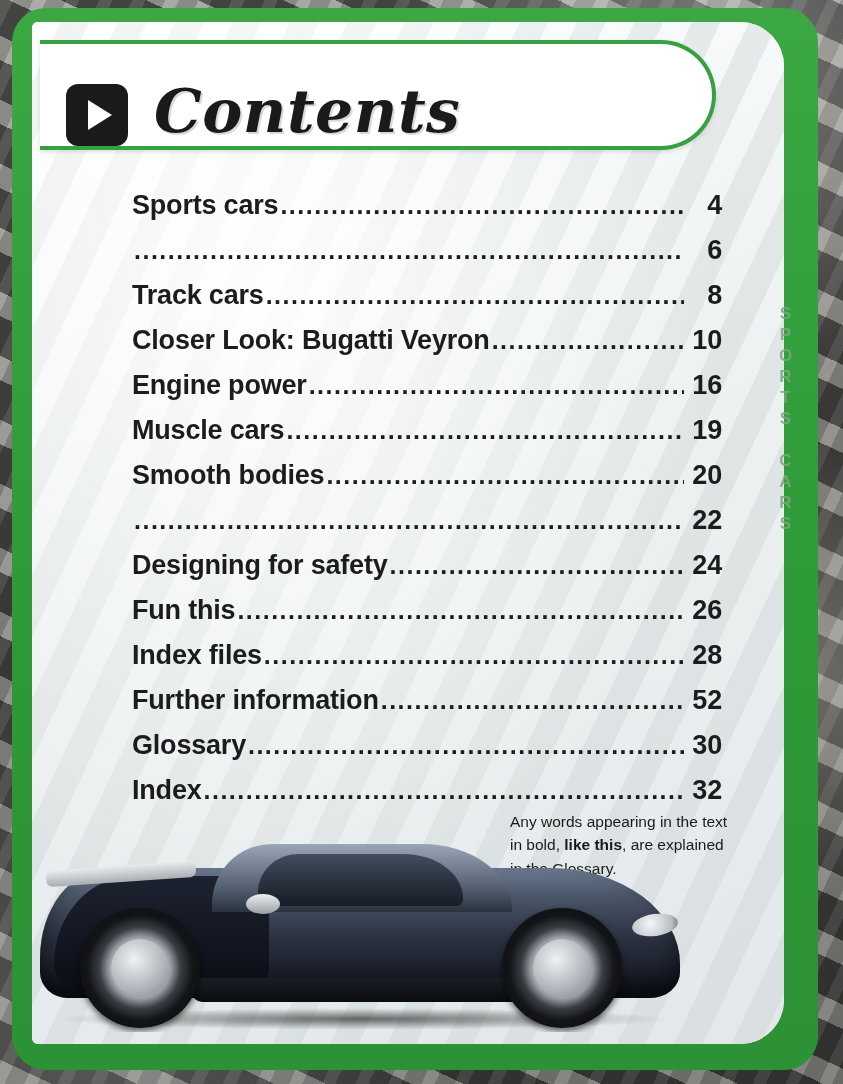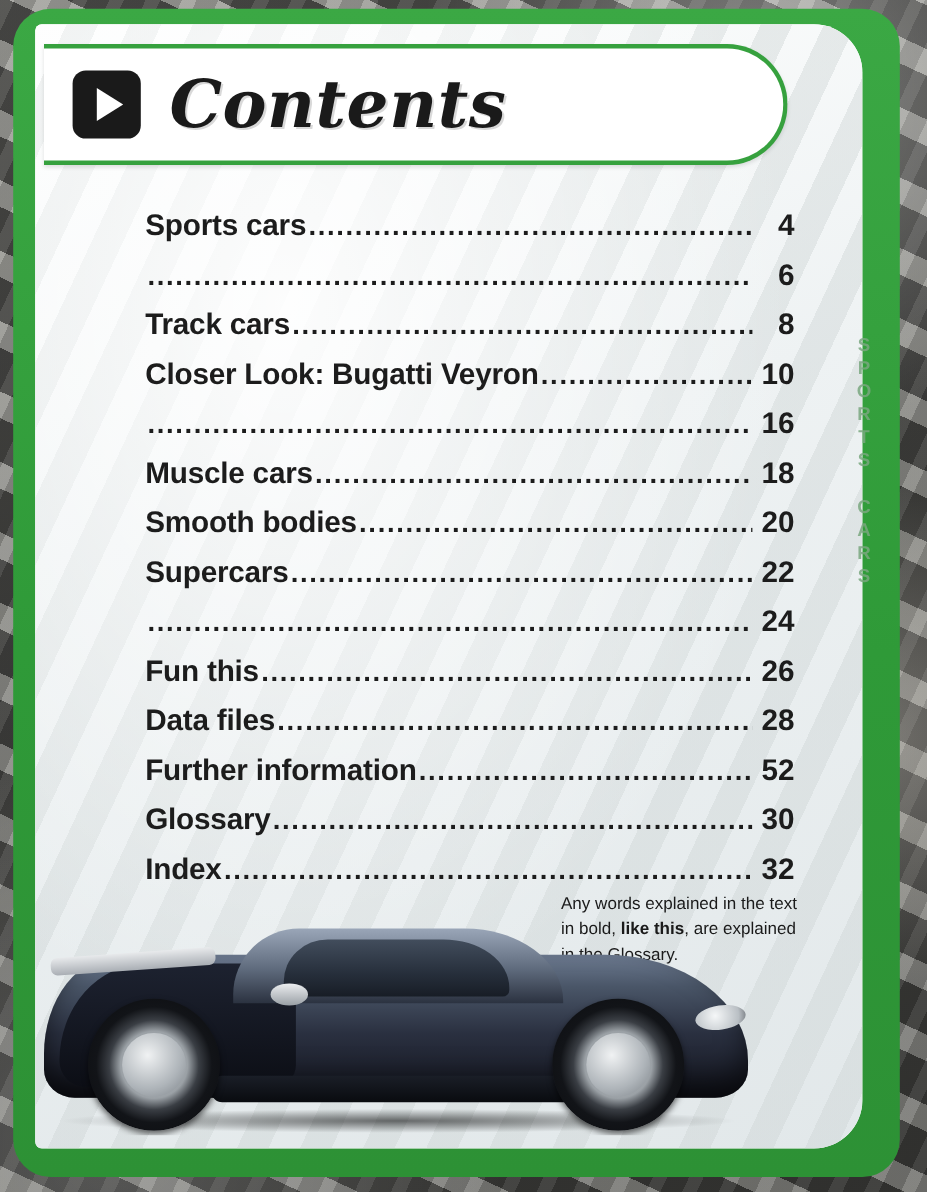--- a/index.html
+++ b/index.html
@@ -95,21 +95,21 @@
     left: 8px;
     top: 18px;
     width: 676px;
     height: 110px;
     background: #ffffff;
     border: 4px solid #36a13e;
     border-left: none;
     border-radius: 0 56px 56px 0;
     z-index: 6;
     display: flex;
-    align-items: center;
+    align-items: flex-end;
     padding-left: 26px;
     box-shadow: 0 2px 4px rgba(0,0,0,0.12);
   }
   .play-badge {
     width: 62px;
     height: 62px;
     background: #1a1a1a;
     border-radius: 12px;
     display: flex;
     align-items: center;
@@ -348,55 +348,56 @@
           <span class="toc-page">8</span>
         </div>
 
         <div class="toc-row">
           <span class="toc-label">Closer Look: Bugatti Veyron</span>
           <span class="toc-dots">.................................................................................................</span>
           <span class="toc-page">10</span>
         </div>
 
         <div class="toc-row">
+          <span class="toc-label">Engine power</span>
           <span class="toc-dots">.................................................................................................</span>
           <span class="toc-page">16</span>
         </div>
 
         <div class="toc-row">
           <span class="toc-label">Muscle cars</span>
           <span class="toc-dots">.................................................................................................</span>
-          <span class="toc-page">18</span>
+          <span class="toc-page">19</span>
         </div>
 
         <div class="toc-row">
           <span class="toc-label">Smooth bodies</span>
           <span class="toc-dots">.................................................................................................</span>
           <span class="toc-page">20</span>
         </div>
 
         <div class="toc-row">
-          <span class="toc-label">Supercars</span>
           <span class="toc-dots">.................................................................................................</span>
           <span class="toc-page">22</span>
         </div>
 
         <div class="toc-row">
+          <span class="toc-label">Designing for safety</span>
           <span class="toc-dots">.................................................................................................</span>
           <span class="toc-page">24</span>
         </div>
 
         <div class="toc-row">
           <span class="toc-label">Fun this</span>
           <span class="toc-dots">.................................................................................................</span>
           <span class="toc-page">26</span>
         </div>
 
         <div class="toc-row">
-          <span class="toc-label">Data files</span>
+          <span class="toc-label">Index files</span>
           <span class="toc-dots">.................................................................................................</span>
           <span class="toc-page">28</span>
         </div>
 
         <div class="toc-row">
           <span class="toc-label">Further information</span>
           <span class="toc-dots">.................................................................................................</span>
           <span class="toc-page">52</span>
         </div>
 
@@ -408,21 +409,21 @@
 
         <div class="toc-row">
           <span class="toc-label">Index</span>
           <span class="toc-dots">.................................................................................................</span>
           <span class="toc-page">32</span>
         </div>
 
       </div>
 
       <div class="note">
-        <span>Any words explained in the text in bold, </span><b>like this</b><span>, are explained in the Glossary.</span>
+        <span>Any words appearing in the text in bold, </span><b>like this</b><span>, are explained in the Glossary.</span>
       </div>
 
       <div class="car-photo">
         <div class="car-shadow"></div>
         <div class="car-body"></div>
         <div class="car-dark-panel"></div>
         <div class="car-roof"></div>
         <div class="car-window"></div>
         <div class="car-skirt"></div>
         <div class="car-wing"></div>

